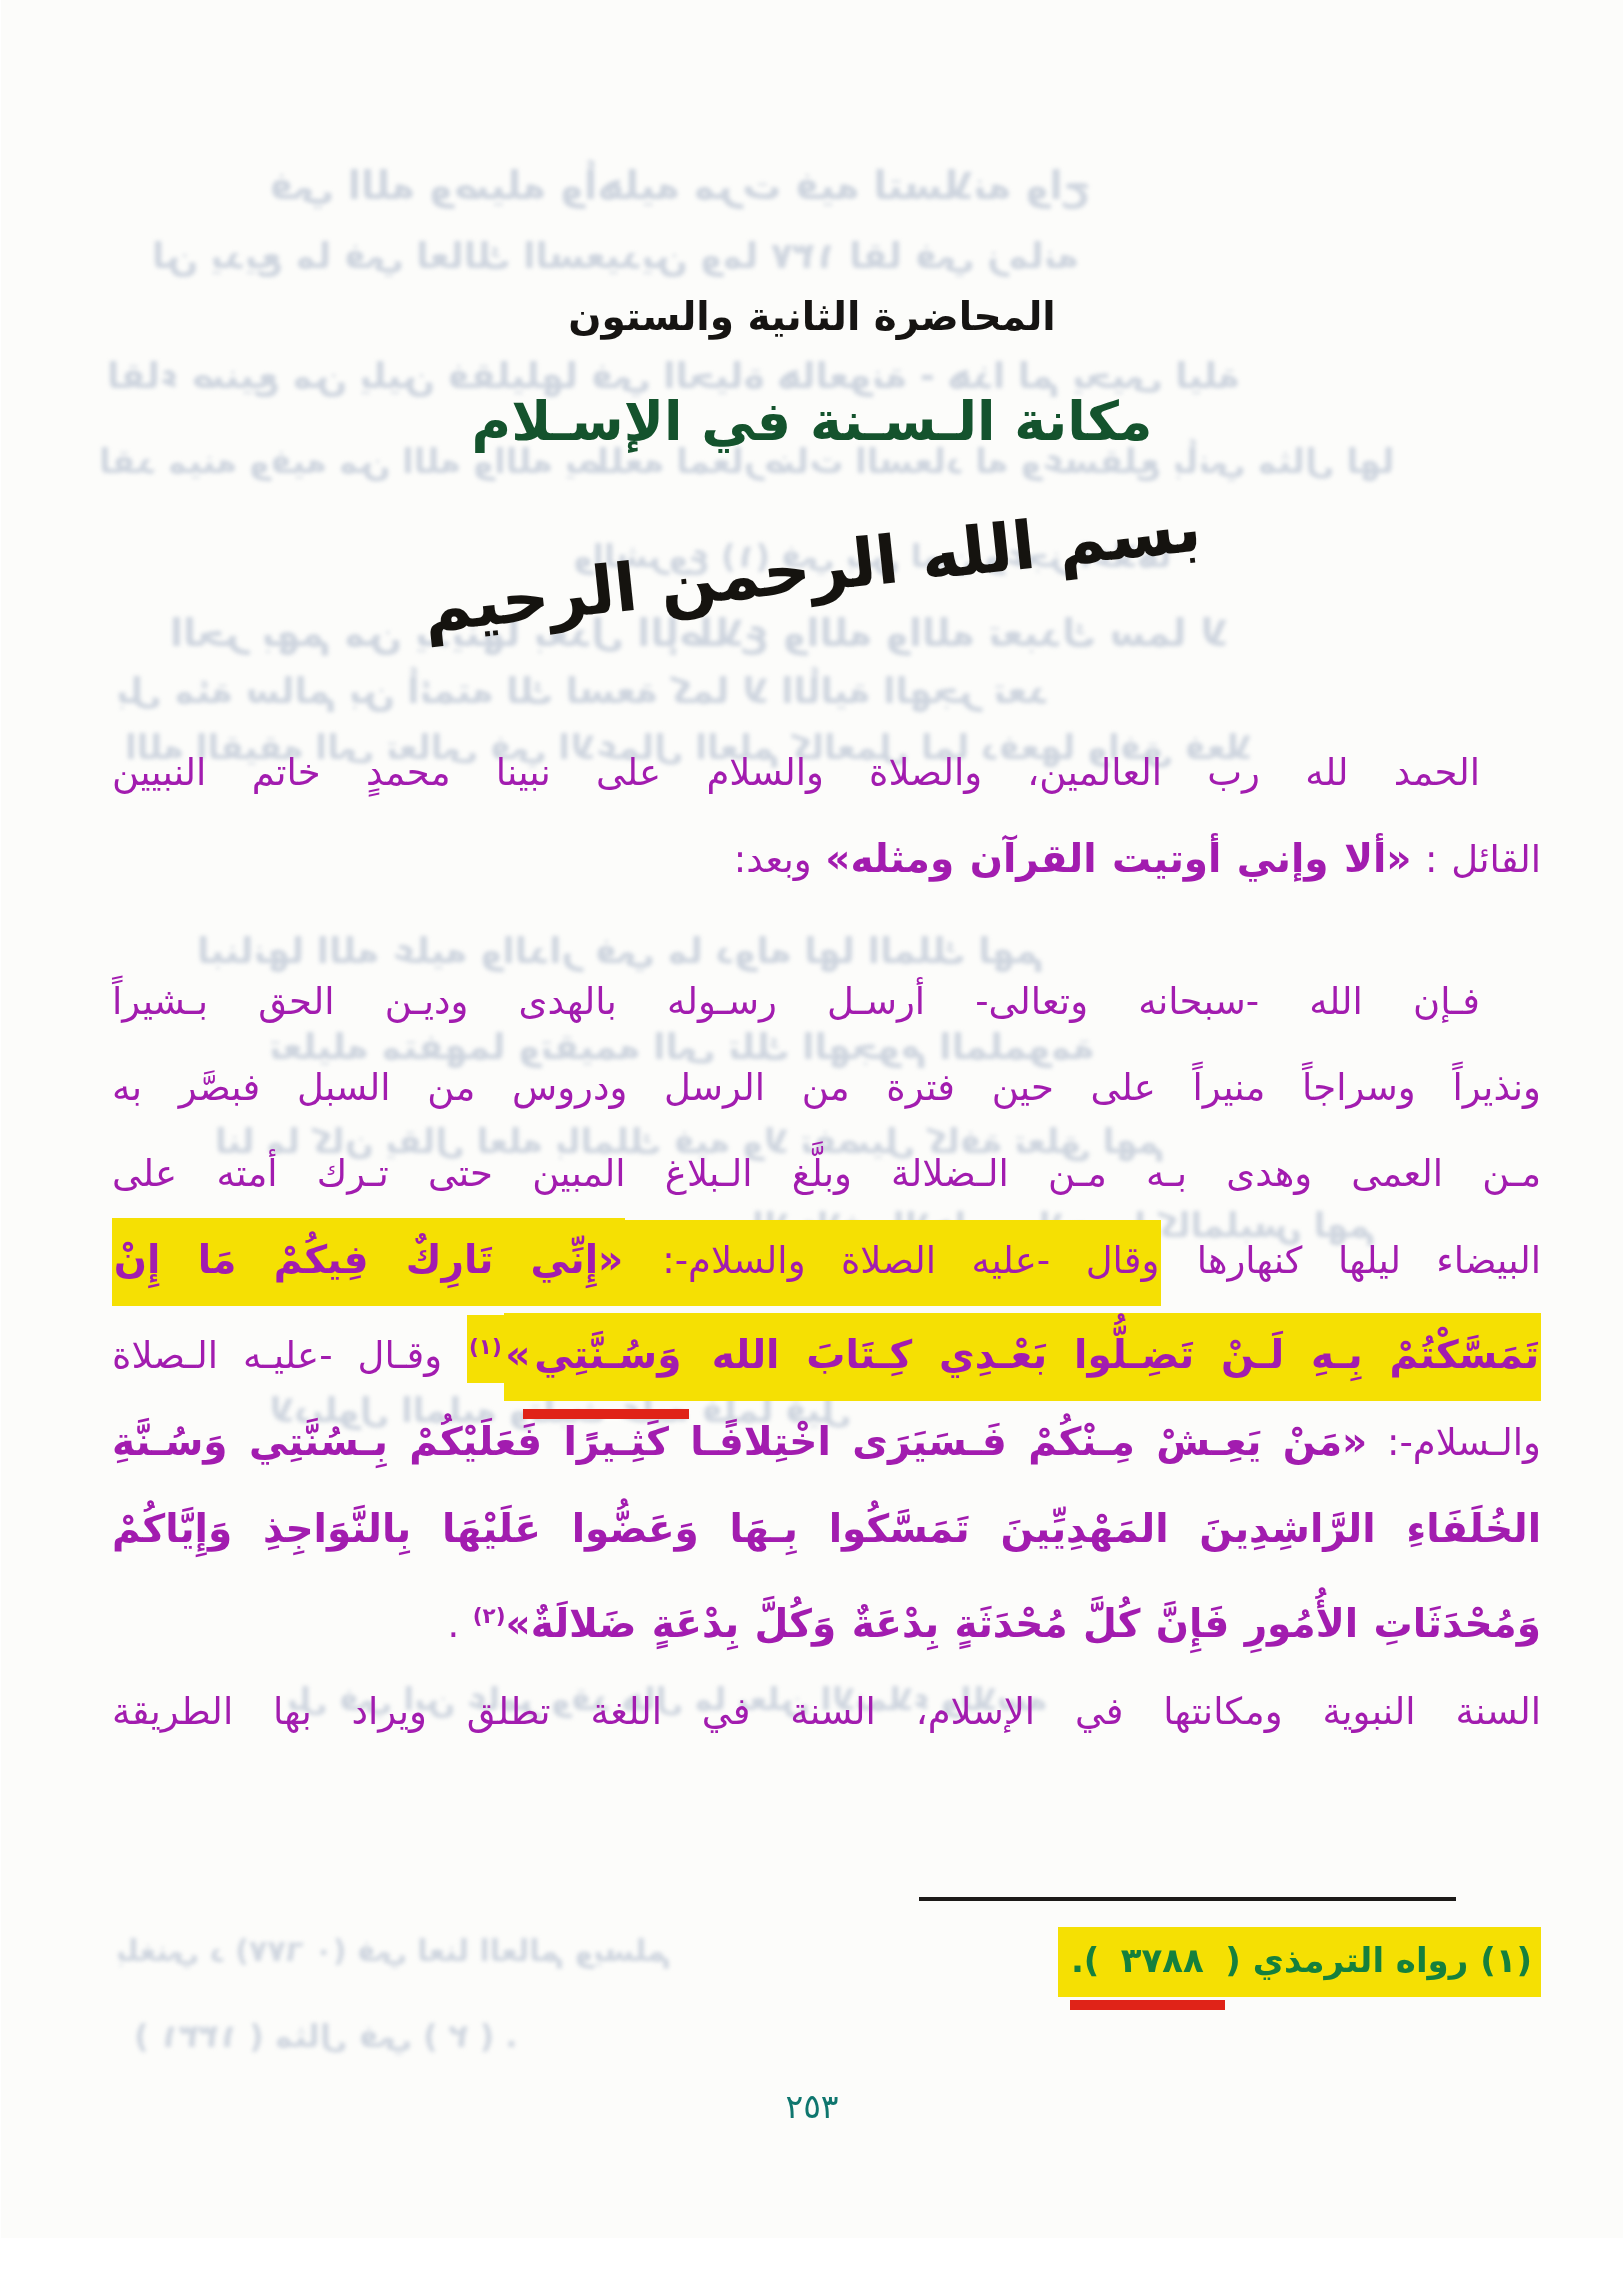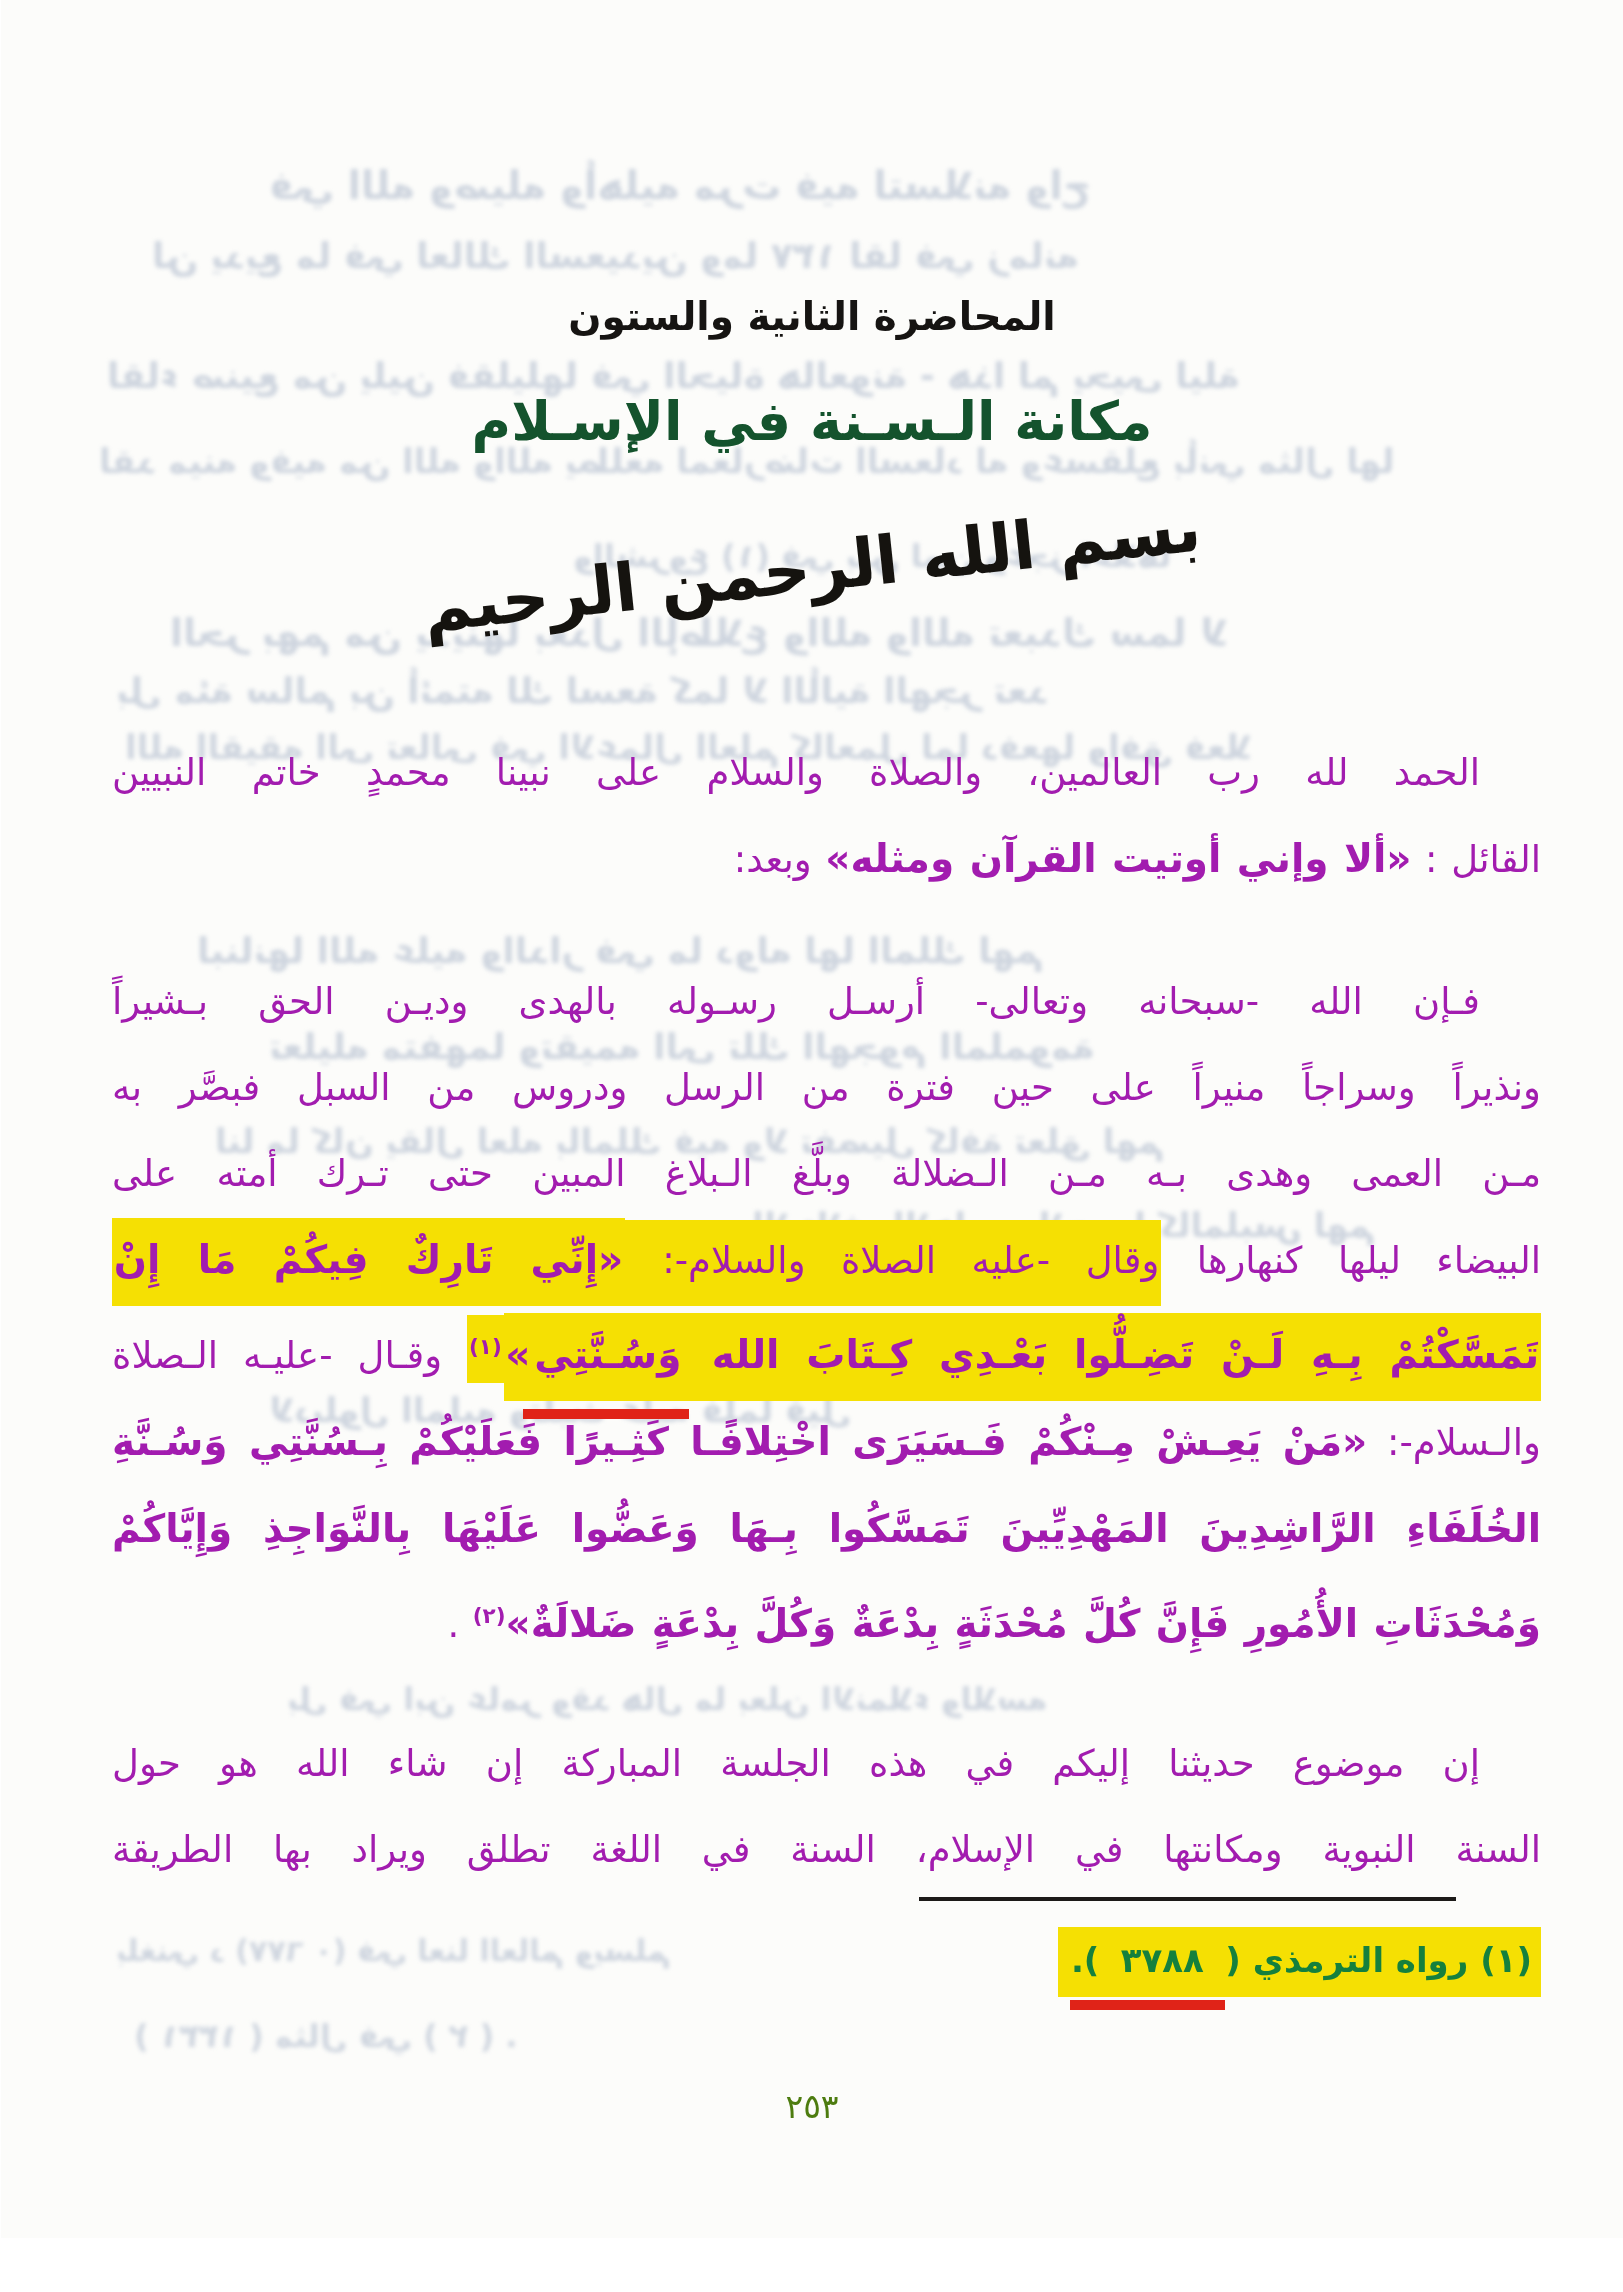--- a/index.html
+++ b/index.html
@@ -95,21 +95,21 @@
   }
   .footnote .hl{padding:12.5px 9px 18px 12.5px;}
   .footnote .rl::after{
     content:"";
     position:absolute;left:-38px;right:-12.5px;bottom:-12.5px;height:9.9px;
     background:#e02318;
   }
   .page-number{
     position:absolute;top:2087px;left:0;right:0;
     text-align:center;
-    font-size:33px;color:#4d7c0f;
+    font-size:33px;color:#0f766e;
     letter-spacing:5.4px;
   }
 </style>
 </head>
 <body>
 
 <div class="page">
 
   <div class="ghost-layer">
       <div class="ghost" style="top: 163px; left: 269px; font-size: 39px;">في الله وصيله وأهليه مرت فيه لتسلانه واح</div>
@@ -142,21 +142,20 @@
         <div class="line indent"><span>الحمد لله رب العالمين، والصلاة والسلام على نبينا محمدٍ خاتم النبيين</span></div>
         <div class="line end"><span>القائل : </span><span class="b">«ألا وإني أوتيت القرآن ومثله»</span><span> وبعد:</span></div>
         <div class="line indent" style="margin-top: 56px;"><span>فـإن الله -سبحانه وتعالى- أرسـل رسـوله بالهدى وديـن الحق بـشيراً</span></div>
         <div class="line"><span>ونذيراً وسراجاً منيراً على حين فترة من الرسل ودروس من السبل فبصَّر به</span></div>
         <div class="line"><span>مـن العمى وهدى بـه مـن الـضلالة وبلَّغ الـبلاغ المبين حتى تـرك أمته على</span></div>
         <div class="line"><span>البيضاء ليلها كنهارها </span><span class="hl">وقال -عليه الصلاة والسلام-: </span><span class="hl b">«إِنِّي تَارِكٌ فِيكُمْ مَا إِنْ</span></div>
         <div class="line"><span class="hl b">تَمَسَّكْتُمْ بِـهِ لَـنْ تَضِـلُّوا بَعْـدِي كِـتَابَ الله </span><span class="hl b rl">وَسُـنَّتِي</span><span class="hl b">»</span><span class="hl sup">(١)</span><span> وقـال -عليـه الـصلاة</span></div>
         <div class="line"><span>والـسلام-: </span><span class="b">«مَنْ يَعِـشْ مِـنْكُمْ فَـسَيَرَى اخْتِلافًـا كَثِـيرًا فَعَلَيْكُمْ بِـسُنَّتِي وَسُـنَّةِ</span></div>
         <div class="line"><span class="b">الخُلَفَاءِ الرَّاشِدِينَ المَهْدِيِّينَ تَمَسَّكُوا بِـهَا وَعَضُّوا عَلَيْهَا بِالنَّوَاجِذِ وَإِيَّاكُمْ</span></div>
         <div class="line end"><span class="b">وَمُحْدَثَاتِ الأُمُورِ فَإِنَّ كُلَّ مُحْدَثَةٍ بِدْعَةٌ وَكُلَّ بِدْعَةٍ ضَلالَةٌ»</span><span class="sup">(٢)</span><span> .</span></div>
-        <div class="line indent" style="margin-top: 52px;"><span>إن موضوع حديثنا إليكم في هذه الجلسة المباركة إن شاء الله هو حول</span></div>
         <div class="line"><span>السنة النبوية ومكانتها في الإسلام، السنة في اللغة تطلق ويراد بها الطريقة</span></div>
       </div>
 
     <div class="footnote-rule"></div>
 
     <div class="footnotes">
         <div class="footnote"><span class="hl">(١) رواه الترمذي (</span><span class="hl rl">٣٧٨٨</span><span class="hl">).</span></div>
       </div>
 
     <div class="page-number">٢٥٣</div>

